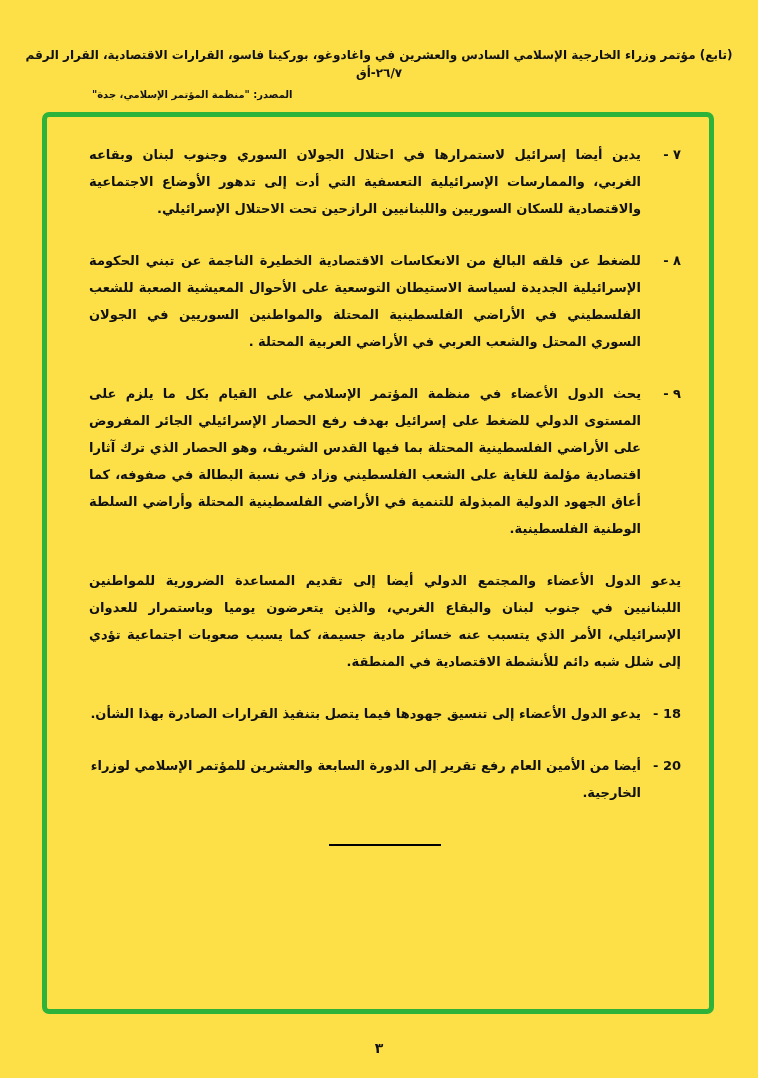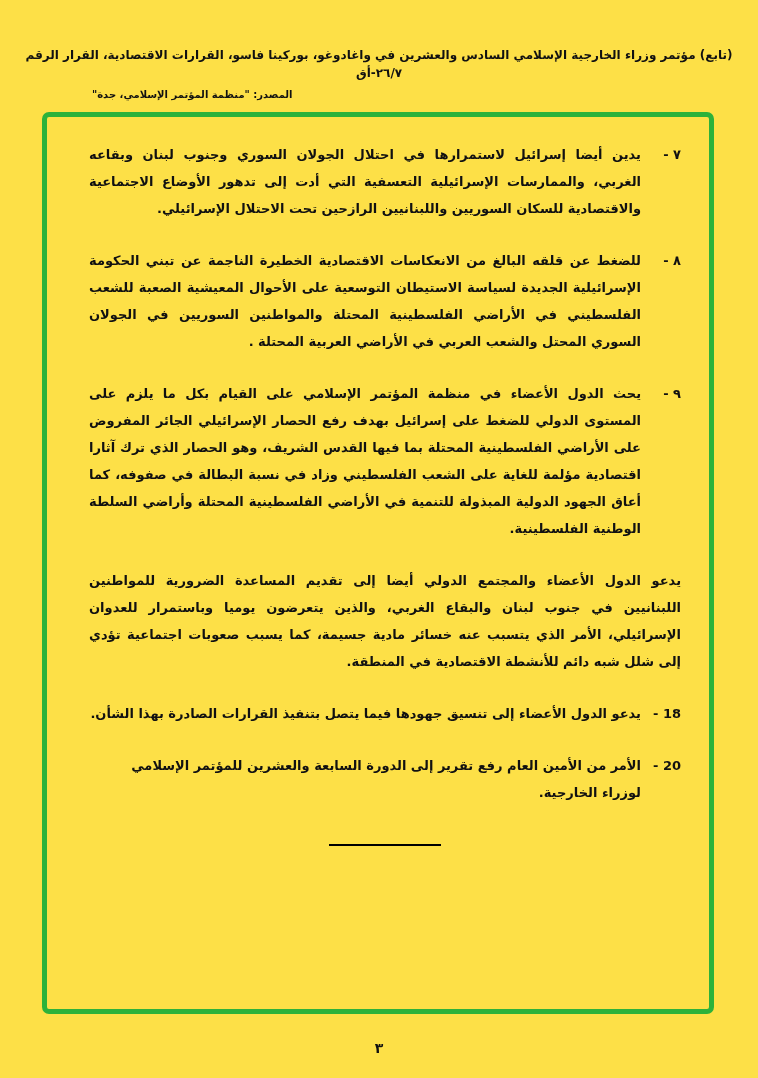--- a/index.html
+++ b/index.html
@@ -115,21 +115,21 @@
         <div class="item-text"><b class="lead">يدعو</b> <span>الدول الأعضاء والمجتمع الدولي أيضا إلى تقديم المساعدة الضرورية للمواطنين اللبنانيين في جنوب لبنان والبقاع الغربي، والذين يتعرضون يوميا وباستمرار للعدوان الإسرائيلي، الأمر الذي يتسبب عنه خسائر مادية جسيمة، كما يسبب صعوبات اجتماعية تؤدي إلى شلل شبه دائم للأنشطة الاقتصادية في المنطقة.</span></div>
       </div>
 
       <div class="item single">
         <div class="marker">18 -</div>
         <div class="item-text"><b class="lead">يدعو</b> <span>الدول الأعضاء إلى تنسيق جهودها فيما يتصل بتنفيذ القرارات الصادرة بهذا الشأن.</span></div>
       </div>
 
       <div class="item single">
         <div class="marker">20 -</div>
-        <div class="item-text"><b class="lead">الأمر</b> <span>من الأمين العام رفع تقرير إلى الدورة السابعة والعشرين للمؤتمر الإسلامي لوزراء الخارجية.</span></div>
+        <div class="item-text"><b class="lead">أيضا</b> <span>من الأمين العام رفع تقرير إلى الدورة السابعة والعشرين للمؤتمر الإسلامي لوزراء الخارجية.</span></div>
       </div>
 
     </div>
 
     <div class="divider"></div>
   </div>
 
   <div class="page-number">٣</div>
 
 </div>

